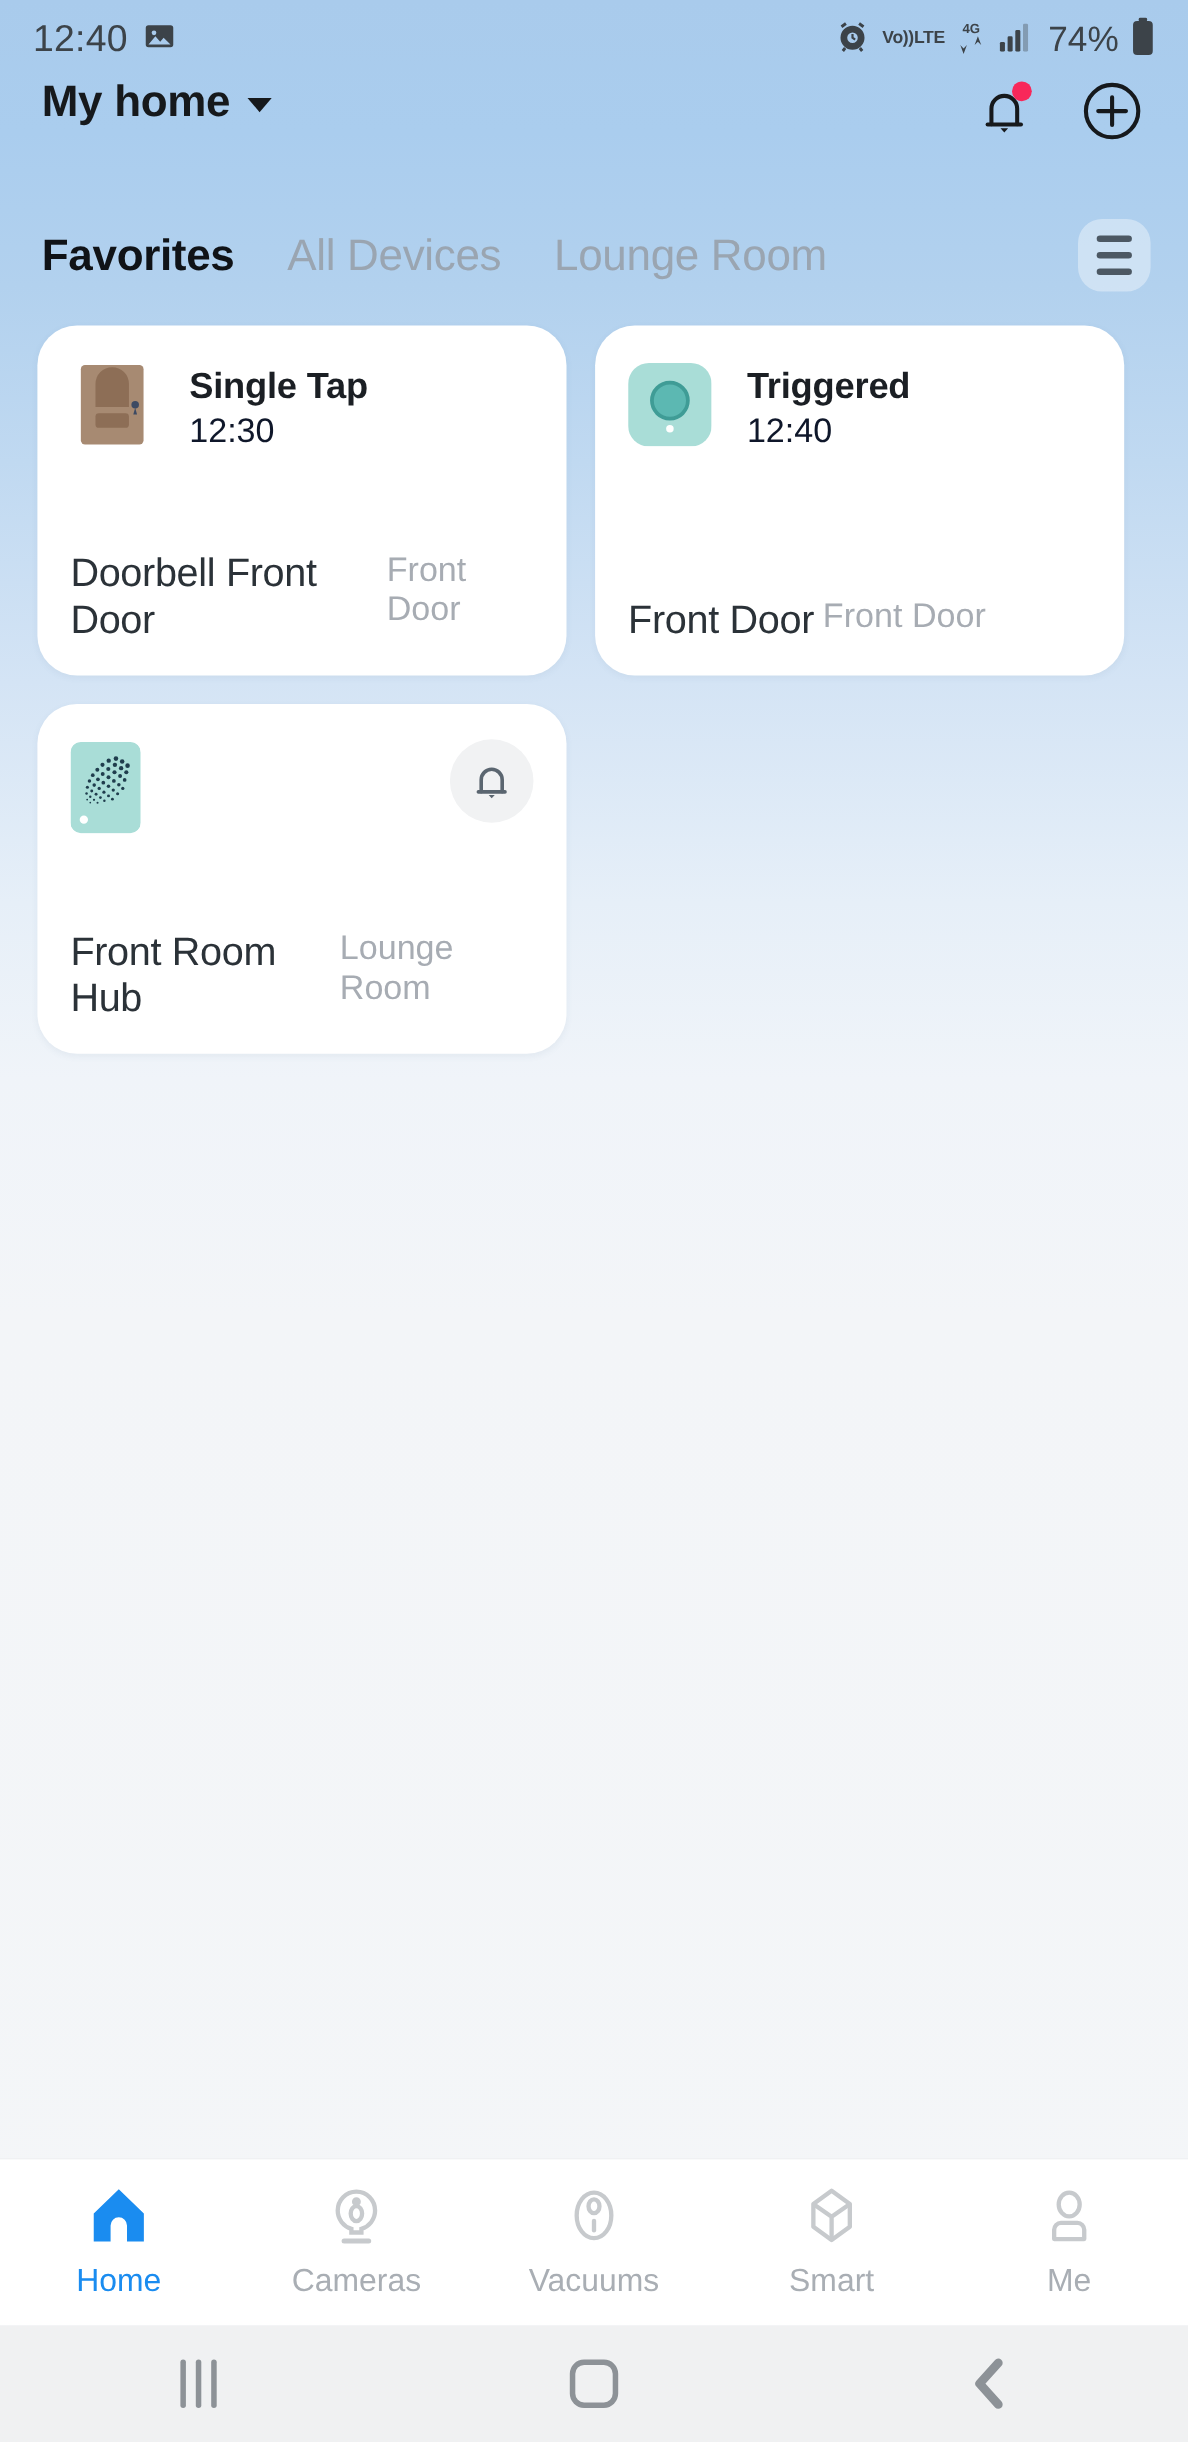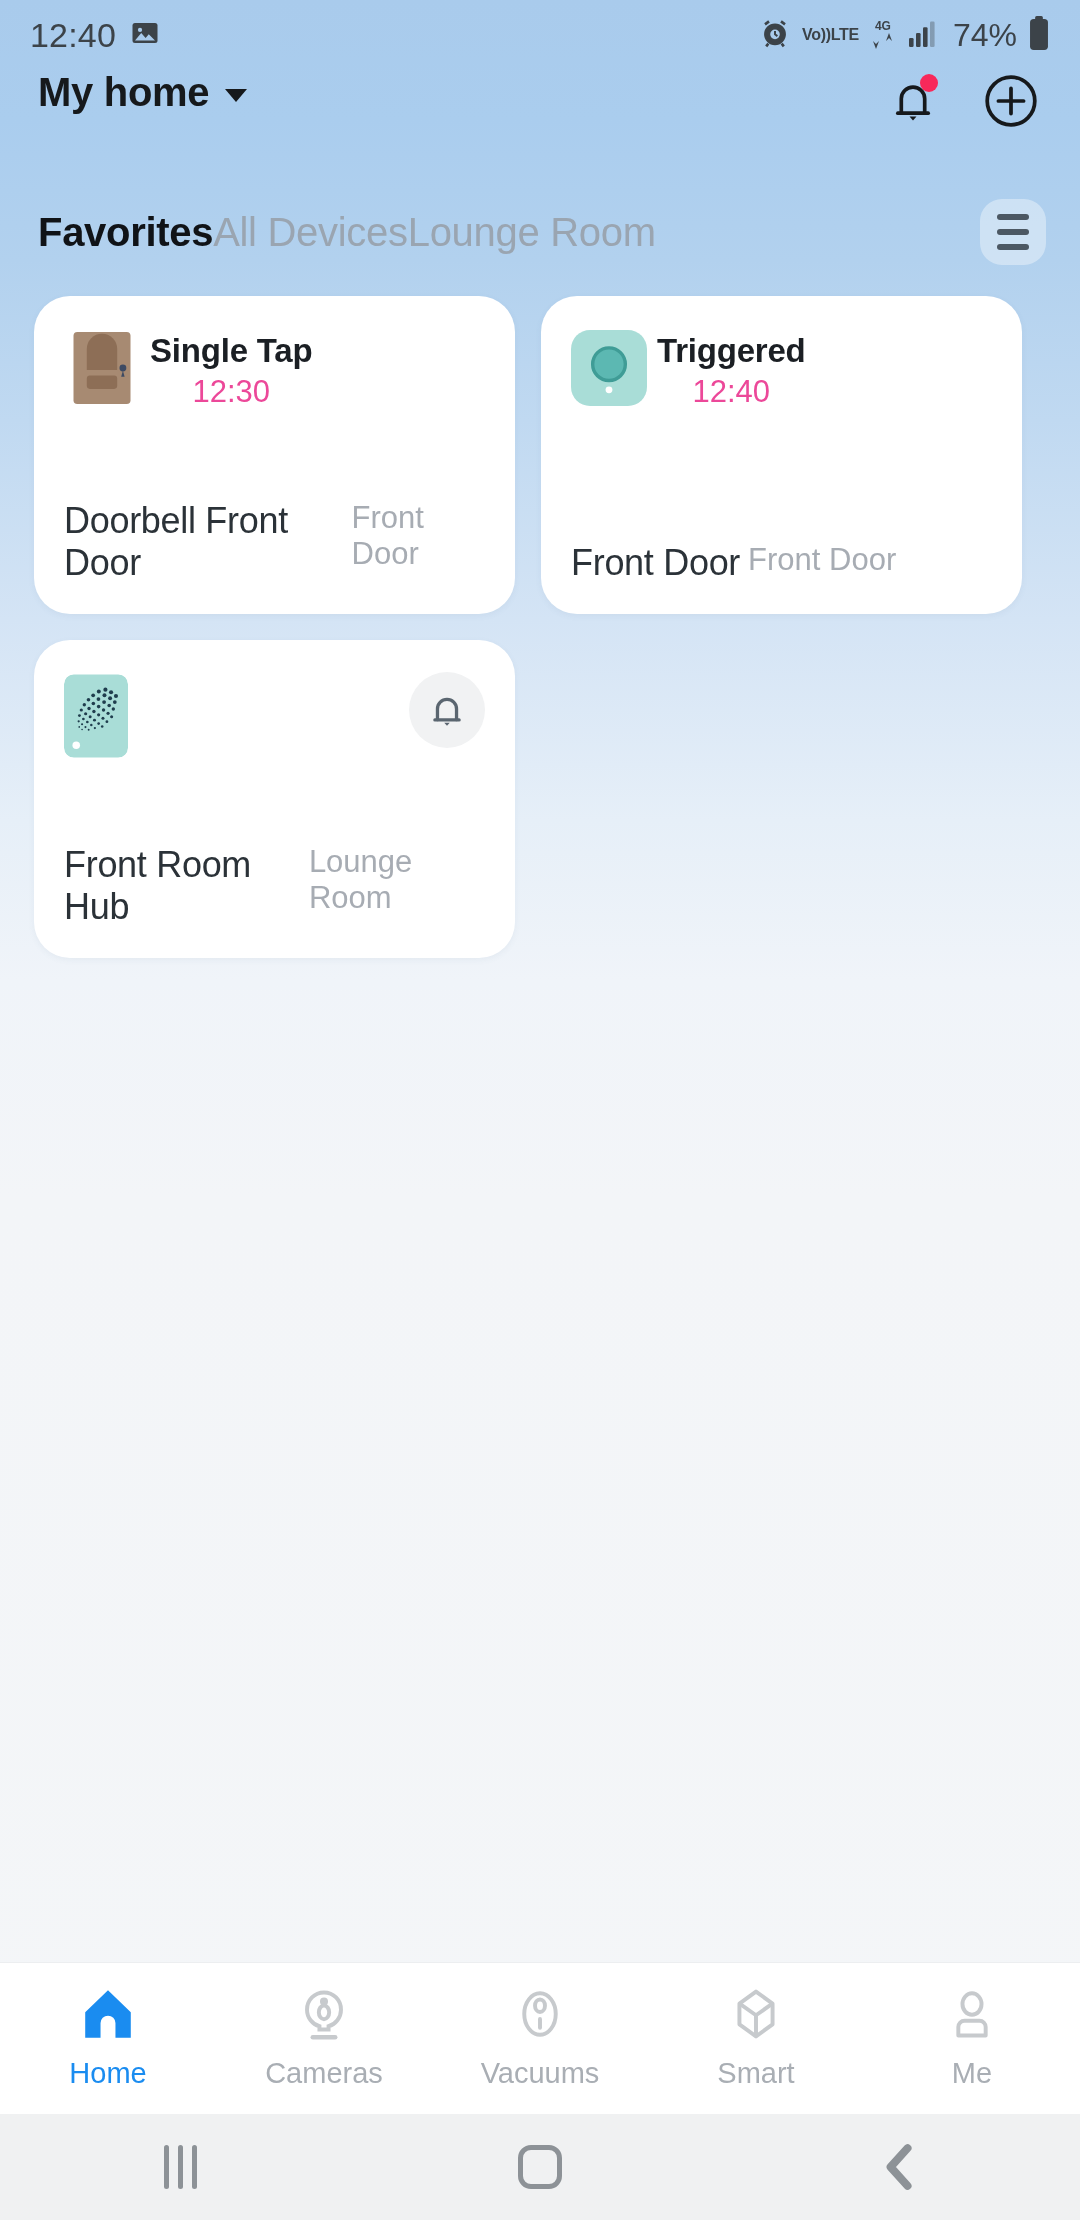--- a/index.html
+++ b/index.html
@@ -66,21 +66,21 @@
   .badge-dot {
     position:absolute; top:4px; right:6px;
     width:18px; height:18px; border-radius:50%;
     background:#f8285a;
   }
 
   
   .tabs {
     height:104px; flex:0 0 104px;
     display:flex; align-items:center;
-    padding:0 34px 0 38px; 
+    padding:0 34px 0 38px; gap:48px;
   }
   .tab { font-size:40px; color:#9aa5b1; letter-spacing:-.3px; white-space:nowrap; }
   .tab.active { color:#101317; font-weight:700; }
   .tab-menu {
     margin-left:auto;
     width:66px; height:66px; border-radius:22px;
     background:rgba(255,255,255,.38);
     display:flex; flex-direction:column;
     align-items:center; justify-content:center; gap:9px;
   }
@@ -96,25 +96,25 @@
   }
   .card {
     width:481px; height:318px;
     background:#ffffff;
     border-radius:36px;
     padding:34px 30px 30px 30px;
     display:flex; flex-direction:column;
     position:relative;
     box-shadow:0 2px 6px rgba(90,110,140,.07);
   }
-  .card-top { display:flex; align-items:flex-start; gap:10px; }
+  .card-top { display:flex; align-items:flex-start; gap:32px; }
   .thumb { width:76px; height:76px; border-radius:14px; flex:0 0 76px; overflow:hidden; position:relative; }
   .card-status { display:flex; flex-direction:column; gap:4px; padding-top:2px; }
   .status-label { font-size:33px; font-weight:700; color:#1b1f24; letter-spacing:-.2px; }
-  .status-time { font-size:31px; color:#ec4899;text-align:center; }
+  .status-time { font-size:31px; color:#0f172a; }
   .card-bottom { margin-top:auto; display:flex; flex-direction:row; gap:8px; }
   .device-name { font-size:36px; color:#2b3238; letter-spacing:-.3px; }
   .device-room { font-size:31px; color:#a7acb3; }
   .bell-btn {
     position:absolute; top:32px; right:30px;
     width:76px; height:76px; border-radius:50%;
     background:#f1f2f3;
     display:flex; align-items:center; justify-content:center;
   }
 

